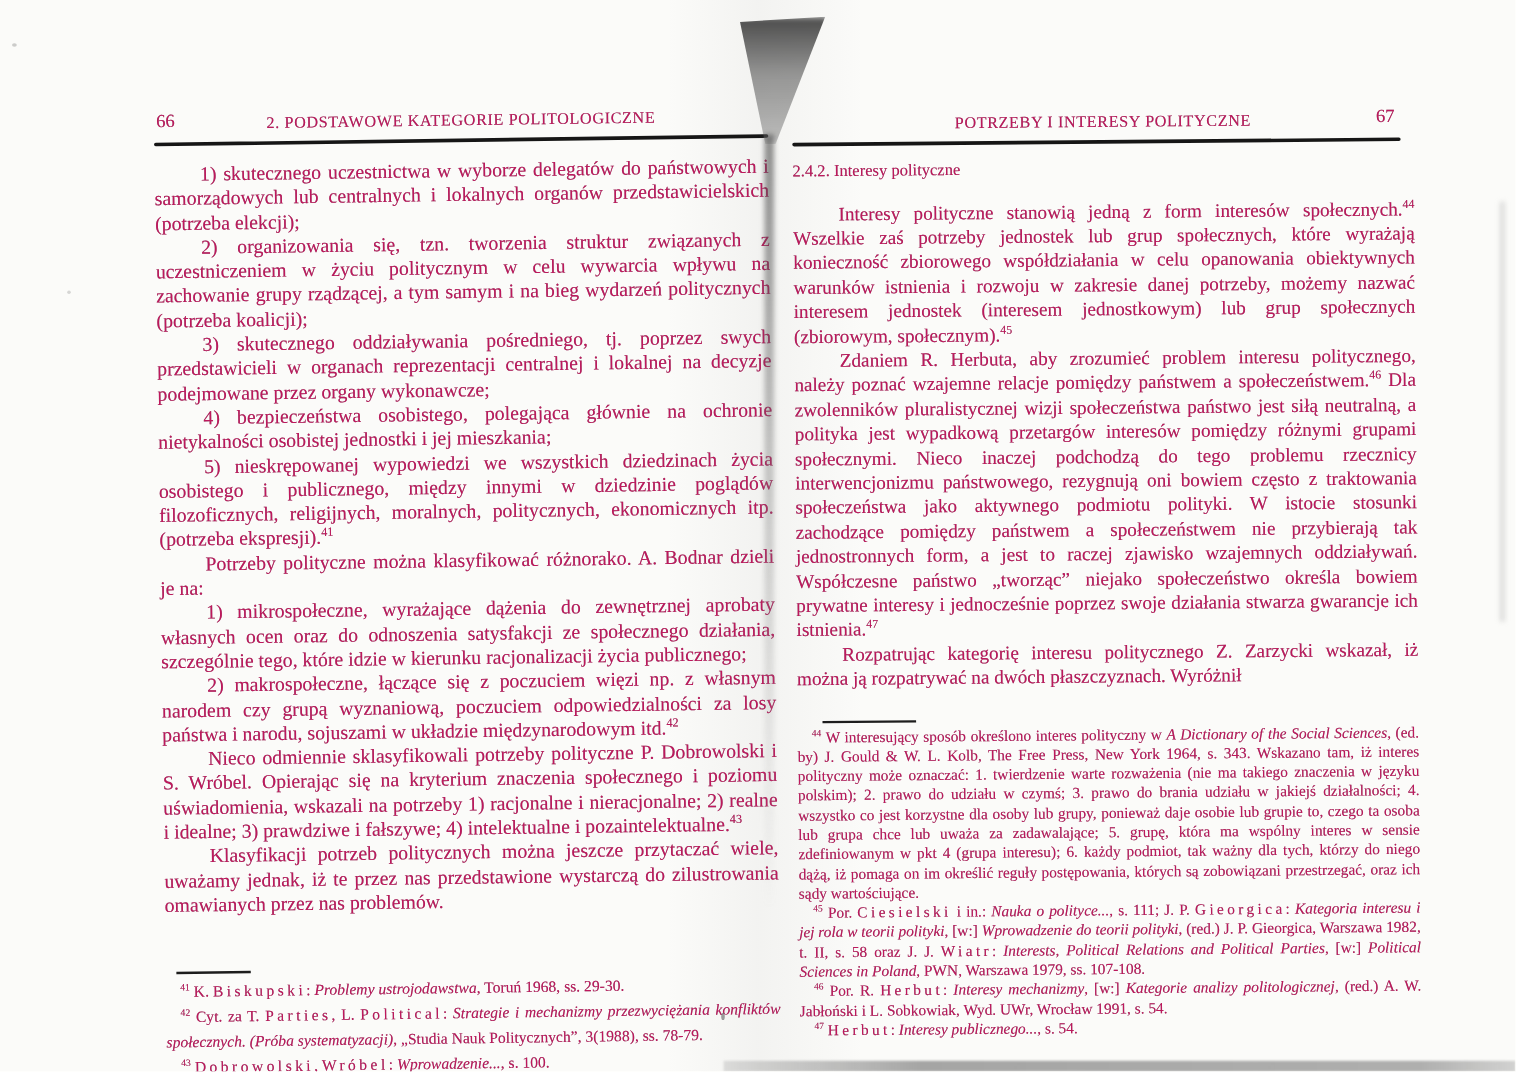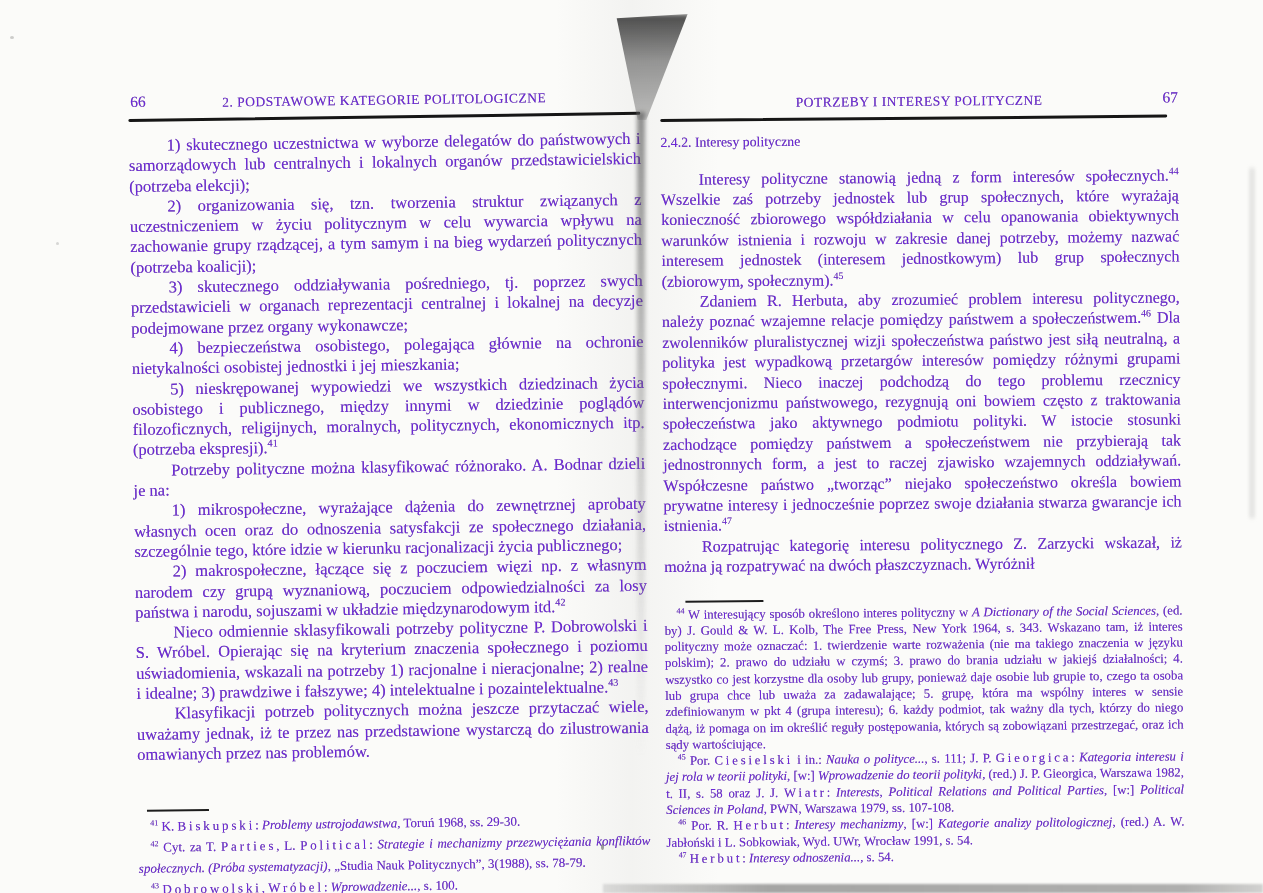--- a/index.html
+++ b/index.html
@@ -1,35 +1,35 @@
 <!DOCTYPE html>
 <html lang="pl"><head>
 <meta charset="utf-8">
 <style>
   html,body{margin:0;padding:0;background:#ffffff;}
   .scan{
     position:relative;width:1263px;height:893px;overflow:hidden;
     background:#fbfbf9;
     font-family:"Liberation Serif","DejaVu Serif",serif;
-    color:#6d28d9;
+    color:#be185d;
     text-shadow:0 0 0.5px rgba(25,25,25,0.45);
   }
   .scan::before{
     content:"";position:absolute;inset:0;pointer-events:none;
     background:linear-gradient(90deg, rgba(0,0,0,0) 44%, rgba(110,110,110,0.06) 50%, rgba(0,0,0,0) 57%);
   }
   .page{position:absolute;top:96px;}
   .page.left{left:128px;width:512px;height:792px;transform:rotate(-0.8deg);transform-origin:0 0;}
   .page.right{left:660px;width:518px;height:792px;transform:rotate(-0.5deg);transform-origin:0 0;}
 
   .phead{position:relative;height:20px;}
   .ptitle{display:block;text-align:center;font-size:13.5px;letter-spacing:0.5px;white-space:nowrap;}
   .pnum{position:absolute;top:-3px;font-size:15.5px;}
   .page.left  .pnum{left:2px;}
-  .page.right .pnum{right:0;}
+  .page.right .pnum{right:16px;}
   .rule{height:3px;background:#161616;margin-top:3px;border-radius:2px;}
   .page.right .rule{height:2.5px;width:507px;}
 
   .sechead{margin-top:13px;font-size:13.8px;}
 
   .body{margin-top:14px;font-size:16.5px;line-height:20.3px;text-align:justify;}
   .page.right .body{margin-top:19px;font-size:16px;line-height:20.4px;}
   .para{margin:0;text-indent:38px;}
 
   sup{font-size:0.62em;line-height:0;vertical-align:super;letter-spacing:0;}
@@ -117,21 +117,21 @@
         <p class="para">Interesy polityczne stanowią jedną z form interesów społecznych.<sup>44</sup> Wszelkie zaś potrzeby jednostek lub grup społecznych, które wyrażają konieczność zbiorowego współdziałania w celu opanowania obiektywnych warunków istnienia i rozwoju w zakresie danej potrzeby, możemy nazwać interesem jednostek (interesem jednostkowym) lub grup społecznych (zbiorowym, społecznym).<sup>45</sup></p>
         <p class="para">Zdaniem R. Herbuta, aby zrozumieć problem interesu politycznego, należy poznać wzajemne relacje pomiędzy państwem a społeczeństwem.<sup>46</sup> Dla zwolenników pluralistycznej wizji społeczeństwa państwo jest siłą neutralną, a polityka jest wypadkową przetargów interesów pomiędzy różnymi grupami społecznymi. Nieco inaczej podchodzą do tego problemu rzecznicy interwencjonizmu państwowego, rezygnują oni bowiem często z traktowania społeczeństwa jako aktywnego podmiotu polityki. W istocie stosunki zachodzące pomiędzy państwem a społeczeństwem nie przybierają tak jednostronnych form, a jest to raczej zjawisko wzajemnych oddziaływań. Współczesne państwo „tworząc” niejako społeczeństwo określa bowiem prywatne interesy i jednocześnie poprzez swoje działania stwarza gwarancje ich istnienia.<sup>47</sup></p>
         <p class="para">Rozpatrując kategorię interesu politycznego Z. Zarzycki wskazał, iż można ją rozpatrywać na dwóch płaszczyznach. Wyróżnił</p>
       </div>
     <div class="footnotes">
       <div class="fsep"></div>
       <div>
           <p class="fn"><sup>44</sup> W interesujący sposób określono interes polityczny w <span class="it">A Dictionary of the Social Sciences</span>, (ed. by) J. Gould &amp; W. L. Kolb, The Free Press, New York 1964, s. 343. Wskazano tam, iż interes polityczny może oznaczać: 1. twierdzenie warte rozważenia (nie ma takiego znaczenia w języku polskim); 2. prawo do udziału w czymś; 3. prawo do brania udziału w jakiejś działalności; 4. wszystko co jest korzystne dla osoby lub grupy, ponieważ daje osobie lub grupie to, czego ta osoba lub grupa chce lub uważa za zadawalające; 5. grupę, która ma wspólny interes w sensie zdefiniowanym w pkt 4 (grupa interesu); 6. każdy podmiot, tak ważny dla tych, którzy do niego dążą, iż pomaga on im określić reguły postępowania, których są zobowiązani przestrzegać, oraz ich sądy wartościujące.</p>
           <p class="fn"><sup>45</sup> Por. <span class="spaced">Ciesielski</span> i in.: <span class="it">Nauka o polityce...</span>, s. 111; J. P. <span class="spaced">Gieorgica</span>: <span class="it">Kategoria interesu i jej rola w teorii polityki</span>, [w:] <span class="it">Wprowadzenie do teorii polityki</span>, (red.) J. P. Gieorgica, Warszawa 1982, t. II, s. 58 oraz J. J. <span class="spaced">Wiatr</span>: <span class="it">Interests, Political Relations and Political Parties</span>, [w:] <span class="it">Political Sciences in Poland</span>, PWN, Warszawa 1979, ss. 107-108.</p>
           <p class="fn"><sup>46</sup> Por. R. <span class="spaced">Herbut</span>: <span class="it">Interesy mechanizmy</span>, [w:] <span class="it">Kategorie analizy politologicznej</span>, (red.) A. W. Jabłoński i L. Sobkowiak, Wyd. UWr, Wrocław 1991, s. 54.</p>
-          <p class="fn"><sup>47</sup> <span class="spaced">Herbut</span>: <span class="it">Interesy odnoszenia...</span>, s. 54.</p>
+          <p class="fn"><sup>47</sup> <span class="spaced">Herbut</span>: <span class="it">Interesy publicznego...</span>, s. 54.</p>
         </div>
     </div>
   </div>
 
   <div class="bind-top"></div>
   <div class="bind-stem"></div>
   <div class="bottom-band"></div>
   <div class="edge-line"></div>
   <div class="speck s1"></div>
   <div class="speck s2"></div>

